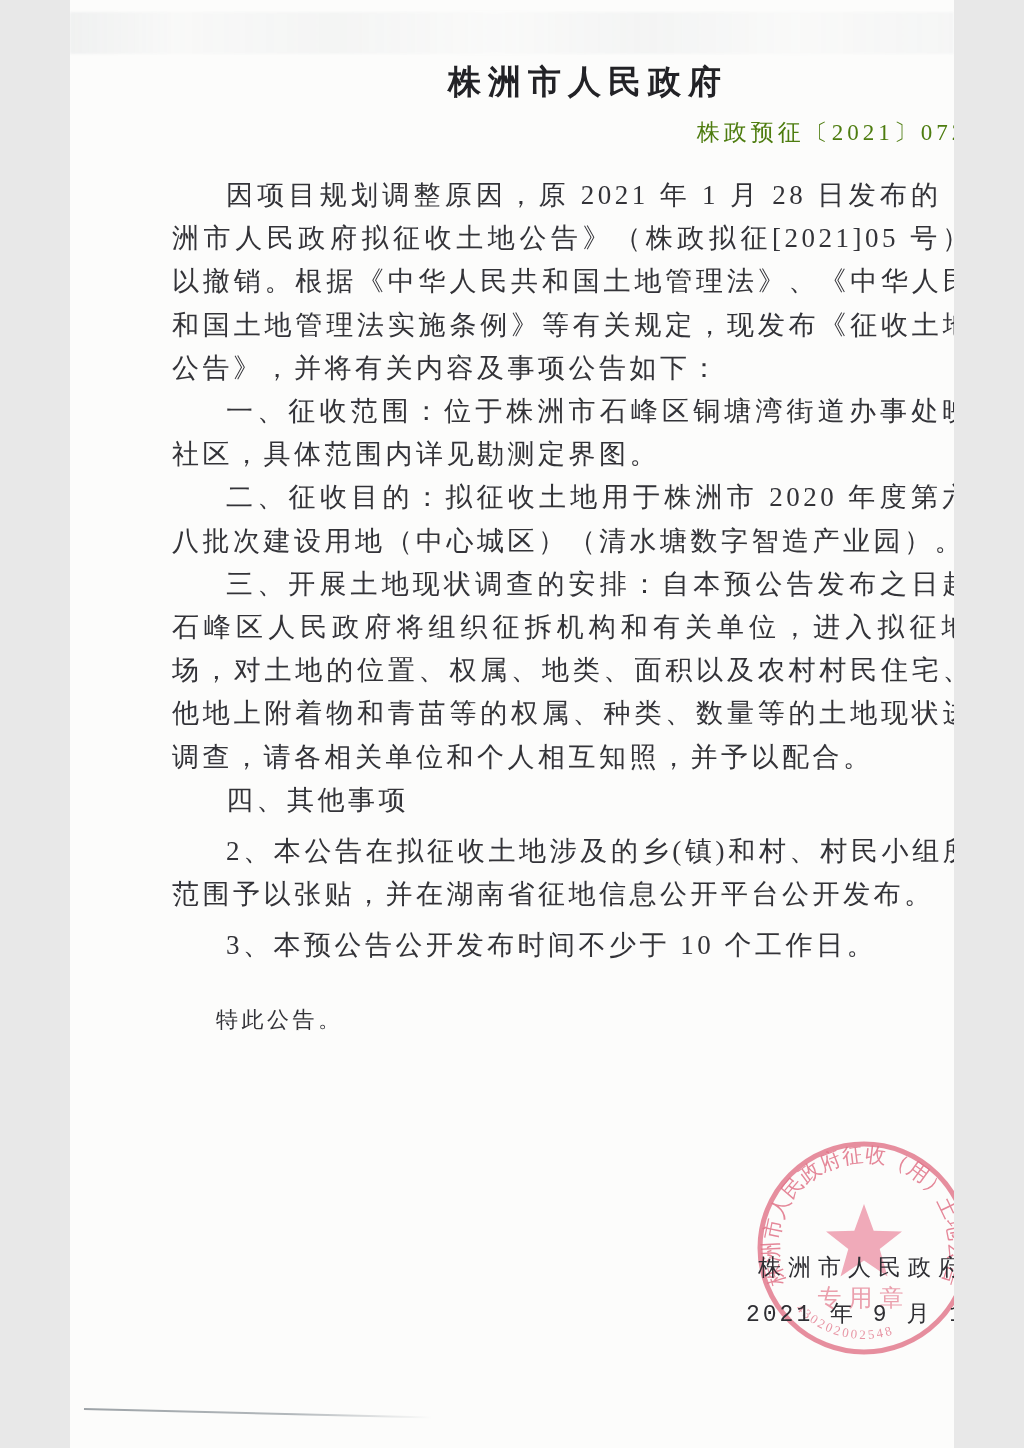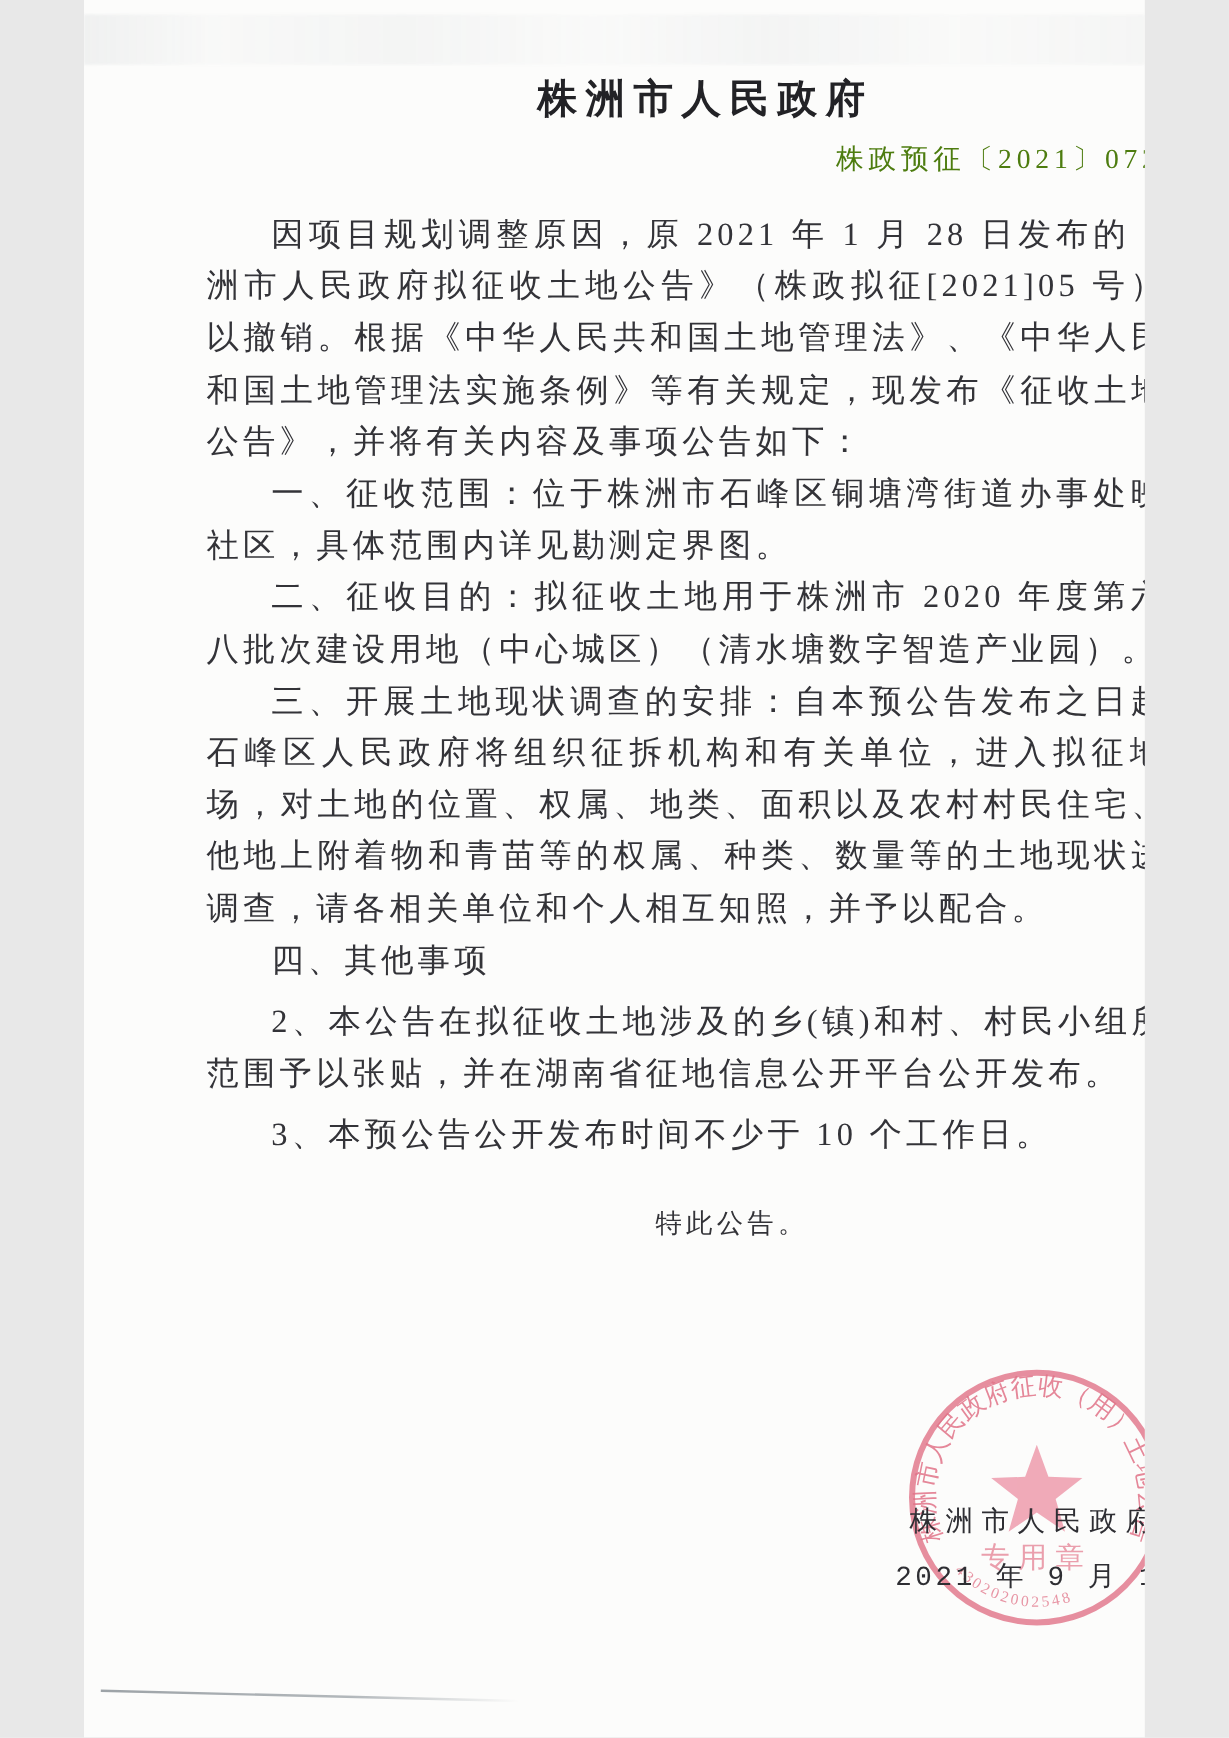--- a/index.html
+++ b/index.html
@@ -79,21 +79,20 @@
   .body-text { margin-top: 24px; }
   .body-text p.gap { margin-top: 8px; }
   .closing {
     margin: 0;
     margin-top: 30px;
     font-size: 22px;
     letter-spacing: 3.5px;
     text-indent: 2em;
     line-height: 43px;
     color: #333338;
-    text-align: center;
   }
   .signature {
     position: absolute;
     left: 688px;
     top: 1252px;
     font-size: 23px;
     letter-spacing: 7px;
     color: #2e2e33;
     white-space: nowrap;
     z-index: 3;

